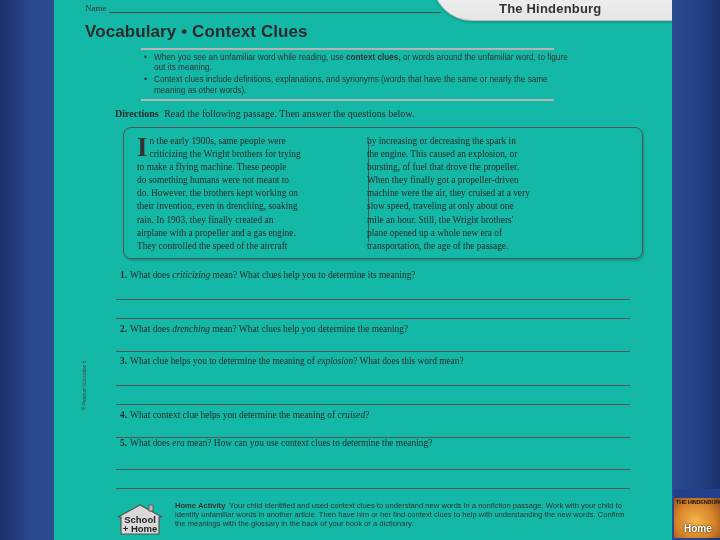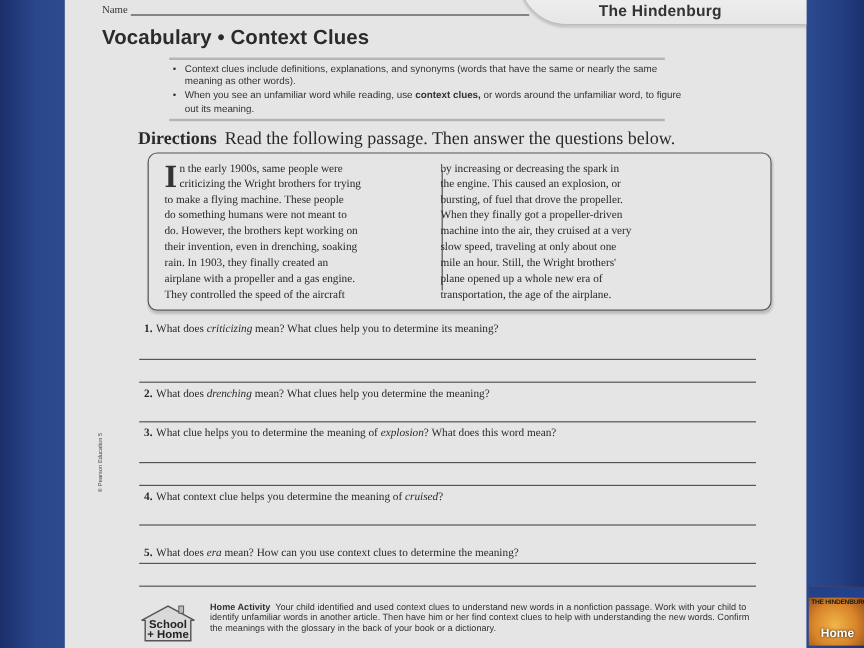--- a/index.html
+++ b/index.html
@@ -7,21 +7,21 @@
     width: 720px; height: 540px; overflow: hidden; position: relative;
     background: linear-gradient(90deg, #1a2f6a 0%, #2a468c 4%, #2c4a8e 7%, #2a4688 100%);
     font-family: "Liberation Serif", serif;
   }
   .right-band {
     position: absolute; left: 672px; top: 0; width: 48px; height: 540px;
     background: linear-gradient(90deg, #2b4a90 0%, #233f82 60%, #1b3170 100%);
   }
   .page {
     position: absolute; left: 54px; top: 0; width: 618px; height: 540px;
-    background: #e5e5e5; overflow: hidden;
+    background: #14b8a6; overflow: hidden;
   }
   .name-label {
     position: absolute; left: 31px; top: 3px;
     font-family: "Liberation Serif", serif; font-size: 9px; color: #333;
   }
   .name-line {
     position: absolute; left: 55px; top: 12px; width: 332px; height: 0;
     border-top: 1px solid #444;
   }
   .title-tab {
@@ -47,21 +47,21 @@
   .bullets {
     position: absolute; left: 90px; top: 53px; width: 430px; margin: 0; padding: 0;
     list-style: none;
     font-family: "Liberation Sans", sans-serif; font-size: 8.2px; color: #333; line-height: 10.2px;
   }
   .bullets li { position: relative; padding-left: 10px; margin-bottom: 2px; }
   .bullets li::before { content: "•"; position: absolute; left: 0; top: 0; }
   .bullets b { font-weight: bold; }
   .directions {
     position: absolute; left: 61px; top: 108px;
-    font-size: 15px; color: #2a2a2a;
+    font-size: 10px; color: #2a2a2a;
   }
   .directions b { font-weight: bold; margin-right: 3px; }
   .passage-box {
     position: absolute; left: 69px; top: 127px; width: 518px; height: 130px;
     border: 1.5px solid #555; border-radius: 8px;
     box-shadow: 1px 2px 2px rgba(0,0,0,0.18);
   }
   .col {
     position: absolute; top: 7px; width: 205px;
     font-size: 9.4px; line-height: 13.1px; color: #2a2a2a; white-space: nowrap;
@@ -127,22 +127,22 @@
 
   <div class="title-tab">
     <span>The Hindenburg</span>
   </div>
 
   <div class="heading">Vocabulary • Context Clues</div>
 
   <div class="rule" style="top:48px"></div>
 
   <ul class="bullets">
+    <li><span>When you see an unfamiliar word while reading, use </span><b>context clues,</b><span> or words around the unfamiliar word, to figure out its meaning.</span></li>
     <li><span>Context clues include definitions, explanations, and synonyms (words that have the same or nearly the same meaning as other words).</span></li>
-    <li><span>When you see an unfamiliar word while reading, use </span><b>context clues,</b><span> or words around the unfamiliar word, to figure out its meaning.</span></li>
   </ul>
 
   <div class="rule" style="top:99px"></div>
 
   <div class="directions">
     <b>Directions</b>
     <span>Read the following passage. Then answer the questions below.</span>
   </div>
 
   <div class="passage-box">
@@ -157,25 +157,25 @@
       <div>rain. In 1903, they finally created an</div>
       <div>airplane with a propeller and a gas engine.</div>
       <div>They controlled the speed of the aircraft</div>
     </div>
     <div class="col-divider"></div>
     <div class="col right">
       <div>by increasing or decreasing the spark in</div>
       <div>the engine. This caused an explosion, or</div>
       <div>bursting, of fuel that drove the propeller.</div>
       <div>When they finally got a propeller-driven</div>
-      <div>machine into the air, they cruised at a very</div>
+      <div>machine were the air, they cruised at a very</div>
       <div>slow speed, traveling at only about one</div>
       <div>mile an hour. Still, the Wright brothers'</div>
       <div>plane opened up a whole new era of</div>
-      <div>transportation, the age of the airplane.</div>
+      <div>transportation, the age of the passage.</div>
     </div>
   </div>
 
   <div class="question" style="top:270px">
     <span class="num">1.</span><span>What does </span><i>criticizing</i><span> mean? What clues help you to determine its meaning?</span>
   </div>
   <div class="ans-line" style="top:299px"></div>
   <div class="ans-line" style="top:318px"></div>
 
   <div class="question" style="top:324px">
@@ -187,21 +187,21 @@
     <span class="num">3.</span><span>What clue helps you to determine the meaning of </span><i>explosion</i><span>? What does this word mean?</span>
   </div>
   <div class="ans-line" style="top:385px"></div>
   <div class="ans-line" style="top:404px"></div>
 
   <div class="question" style="top:410px">
     <span class="num">4.</span><span>What context clue helps you determine the meaning of </span><i>cruised</i><span>?</span>
   </div>
   <div class="ans-line" style="top:437px"></div>
 
-  <div class="question" style="top:456px">
+  <div class="question" style="top:438px">
     <span class="num">5.</span><span>What does </span><i>era</i><span> mean? How can you use context clues to determine the meaning?</span>
   </div>
   <div class="ans-line" style="top:469px"></div>
   <div class="ans-line" style="top:488px"></div>
 
   <div class="copyright">© Pearson Education 5</div>
 
   <div class="school-home">
     <svg width="50" height="38" viewBox="0 0 50 38">
       <path d="M3 17 L25 5 L47 17 L44 17 L44 34 L6 34 L6 17 Z" fill="#d9d9d9" stroke="#555" stroke-width="1.2"></path>

